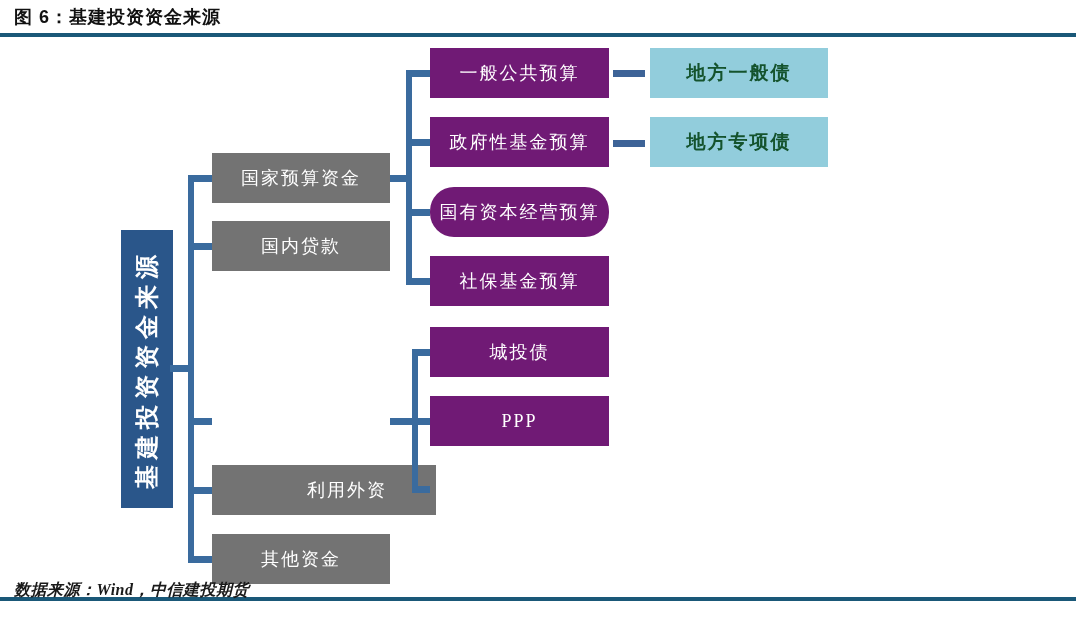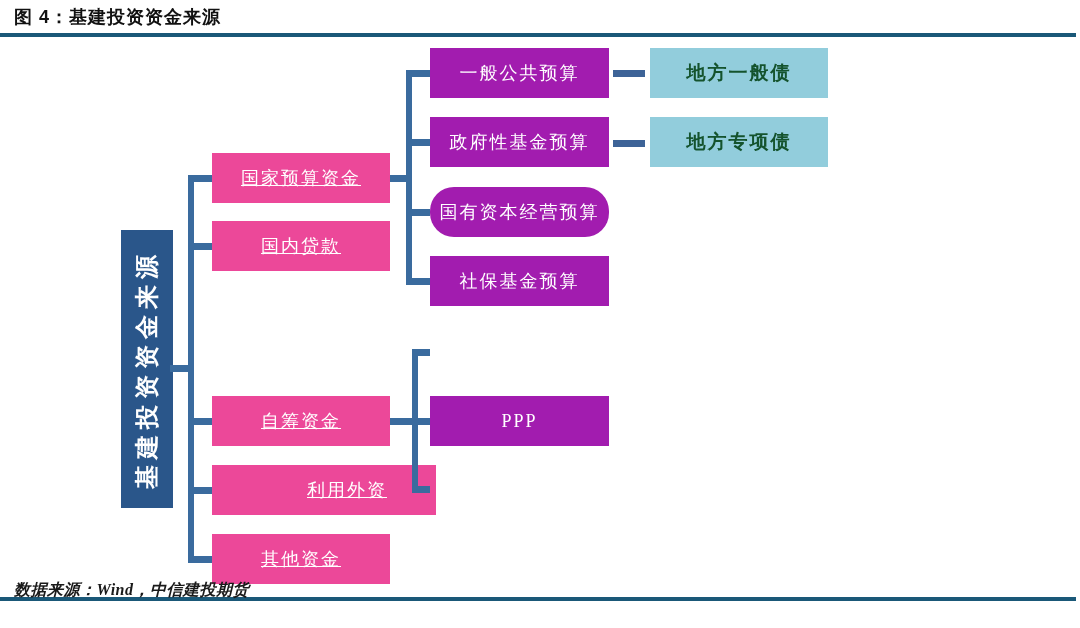--- a/index.html
+++ b/index.html
@@ -11,22 +11,22 @@
   .rule{position:absolute;left:0;height:4px;background:#1A5878;}
   .rule-top{top:33px;width:1076px;}
   .rule-bottom{top:597px;width:1076px;}
   .source-note{position:absolute;left:14px;top:580px;font-size:16px;font-weight:bold;font-style:italic;
     font-family:"Liberation Serif", serif;color:#1a1a1a;letter-spacing:0.5px;}
 
   
   .box{position:absolute;display:flex;align-items:center;justify-content:center;
     color:#ffffff;font-size:18px;letter-spacing:2px;text-align:center;
     font-family:"Liberation Serif", serif;}
-  .dark{background:#ec4899;text-decoration:underline;}
-  .mid{background:#a21caf;}
+  .dark{background:#737373;}
+  .mid{background:#701a75;}
   .light{background:#92CDDC;color:#14532d;font-weight:bold;font-size:19px;}
 
   
   .vbox{position:absolute;left:121px;top:230px;width:52px;height:278px;background:#2A568A;}
   .vbox span{position:absolute;left:50%;top:50%;transform:translate(-50%,-50%) rotate(-90deg);
     white-space:nowrap;color:#ffffff;font-weight:bold;font-size:24px;letter-spacing:6px;
     font-family:"Liberation Serif", serif;}
 
   
   .l2{left:212px;width:178px;height:50px;}
@@ -37,57 +37,57 @@
 
   
   .conn{position:absolute;background:#3A6B9E;}
   .dash{position:absolute;background:#3D6397;}
 </style>
 </head>
 <body>
 
 <div id="canvas">
 
-  <div class="fig-title">图 4：基建投资资金来源</div>
+  <div class="fig-title">图 6：基建投资资金来源</div>
   <div class="rule rule-top"></div>
 
   <div class="vbox">
     <span>基建投资资金来源</span>
   </div>
 
   <div class="conn" style="left:170px;top:365px;width:22px;height:7px;"></div>
   <div class="conn" style="left:188px;top:175px;width:6px;height:388px;"></div>
   <div class="conn" style="left:188px;top:175px;width:24px;height:7px;"></div>
   <div class="conn" style="left:188px;top:243px;width:24px;height:7px;"></div>
   <div class="conn" style="left:188px;top:418px;width:24px;height:7px;"></div>
   <div class="conn" style="left:188px;top:487px;width:24px;height:7px;"></div>
   <div class="conn" style="left:188px;top:556px;width:24px;height:7px;"></div>
 
   <div class="box dark l2" style="top:153px;">国家预算资金</div>
   <div class="box dark l2" style="top:221px;">国内贷款</div>
-  <div class="box dark l2" style="top:396px;">自筹资金</div>
   <div class="box dark l2" style="top:465px;padding-left:46px;">利用外资</div>
   <div class="box dark l2" style="top:534px;">其他资金</div>
 
   <div class="conn" style="left:390px;top:175px;width:18px;height:7px;"></div>
   <div class="conn" style="left:406px;top:70px;width:6px;height:214px;"></div>
   <div class="conn" style="left:406px;top:70px;width:24px;height:7px;"></div>
   <div class="conn" style="left:406px;top:139px;width:24px;height:7px;"></div>
   <div class="conn" style="left:406px;top:209px;width:24px;height:7px;"></div>
   <div class="conn" style="left:406px;top:278px;width:24px;height:7px;"></div>
 
   <div class="conn" style="left:390px;top:418px;width:40px;height:7px;"></div>
   <div class="conn" style="left:412px;top:349px;width:6px;height:143px;"></div>
   <div class="conn" style="left:412px;top:349px;width:18px;height:7px;"></div>
   <div class="conn" style="left:412px;top:486px;width:18px;height:7px;"></div>
 
   <div class="box mid l3" style="top:48px;">一般公共预算</div>
   <div class="box mid l3" style="top:117px;">政府性基金预算</div>
   <div class="box mid l3" style="top:187px;border-radius:24px;">国有资本经营预算</div>
   <div class="box mid l3" style="top:256px;">社保基金预算</div>
+  <div class="box mid l3" style="top:327px;">城投债</div>
   <div class="box mid l3" style="top:396px;">PPP</div>
 
   <div class="dash" style="left:613px;top:70px;width:32px;height:7px;"></div>
   <div class="dash" style="left:613px;top:140px;width:32px;height:7px;"></div>
 
   <div class="box light l4" style="top:48px;">地方一般债</div>
   <div class="box light l4" style="top:117px;">地方专项债</div>
 
   <div class="rule rule-bottom"></div>
   <div class="source-note">数据来源：Wind，中信建投期货</div>

